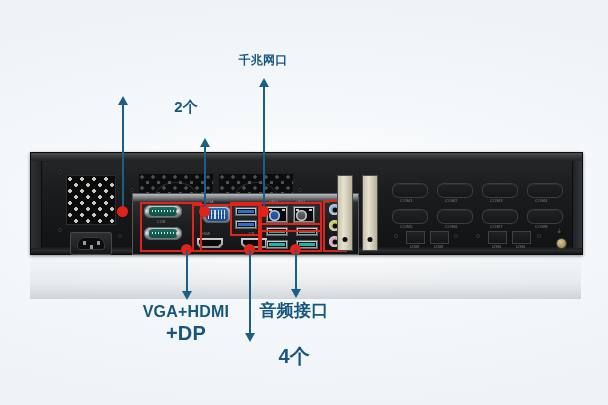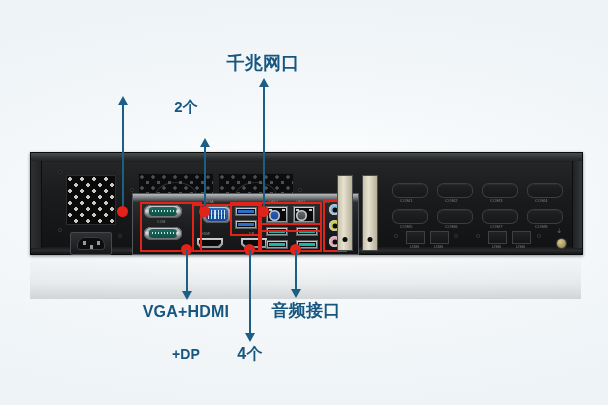--- a/index.html
+++ b/index.html
@@ -438,42 +438,42 @@
   </div>
   <span class="dot" style="left:117px;top:206px"></span>
 
   <div class="anno center" style="left:128px;top:98px;width:116px;font-size:15px;">2个</div>
   <div class="arrow up" style="left:199px;top:138px;width:11px;height:74px">
     <span class="head"></span>
       <span class="shaft"></span>
   </div>
   <span class="dot" style="left:199px;top:206px"></span>
 
-  <div class="anno center" style="left:208px;top:53px;width:110px;font-size:18px;">千兆网口</div>
+  <div class="anno center" style="left:208px;top:53px;width:110px;font-size:12px;">千兆网口</div>
   <div class="arrow up" style="left:258px;top:78px;width:11px;height:134px">
     <span class="head"></span>
       <span class="shaft"></span>
   </div>
   <span class="dot" style="left:258px;top:206px"></span>
 
   <span class="dot" style="left:181px;top:244px"></span>
   <div class="arrow down" style="left:181px;top:250px;width:11px;height:50px">
     <span class="shaft"></span>
       <span class="head"></span>
   </div>
   <div class="anno center" style="left:126px;top:303px;width:120px;font-size:16px;text-align:center;">VGA+HDMI</div>
-  <div class="anno center" style="left:126px;top:322px;width:120px;font-size:14px;margin-top:24px;">+DP</div>
+  <div class="anno center" style="left:126px;top:322px;width:120px;font-size:20px;">+DP</div>
 
   <span class="dot" style="left:244px;top:244px"></span>
   <div class="arrow down" style="left:244px;top:250px;width:11px;height:92px">
     <span class="shaft"></span>
       <span class="head"></span>
   </div>
-  <div class="anno center" style="left:190px;top:345px;width:120px;font-size:16px;">4个</div>
+  <div class="anno center" style="left:190px;top:345px;width:120px;font-size:20px;text-align:right;">4个</div>
 
   <span class="dot" style="left:290px;top:244px"></span>
   <div class="arrow down" style="left:290px;top:250px;width:11px;height:48px">
     <span class="shaft"></span>
       <span class="head"></span>
   </div>
-  <div class="anno center" style="left:260px;top:301px;width:92px;font-size:17px;">音频接口</div>
+  <div class="anno center" style="left:248px;top:301px;width:92px;font-size:17px;">音频接口</div>
 
 </div>
 
 </body></html>

